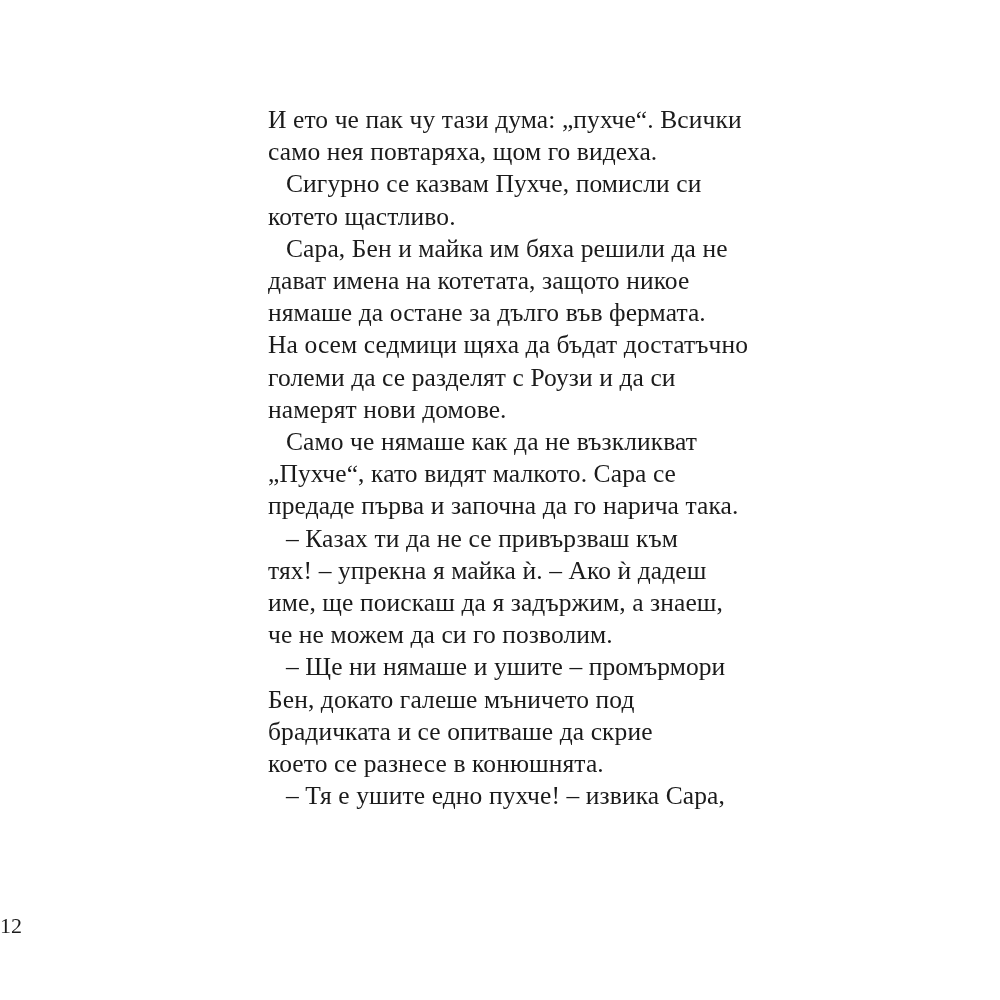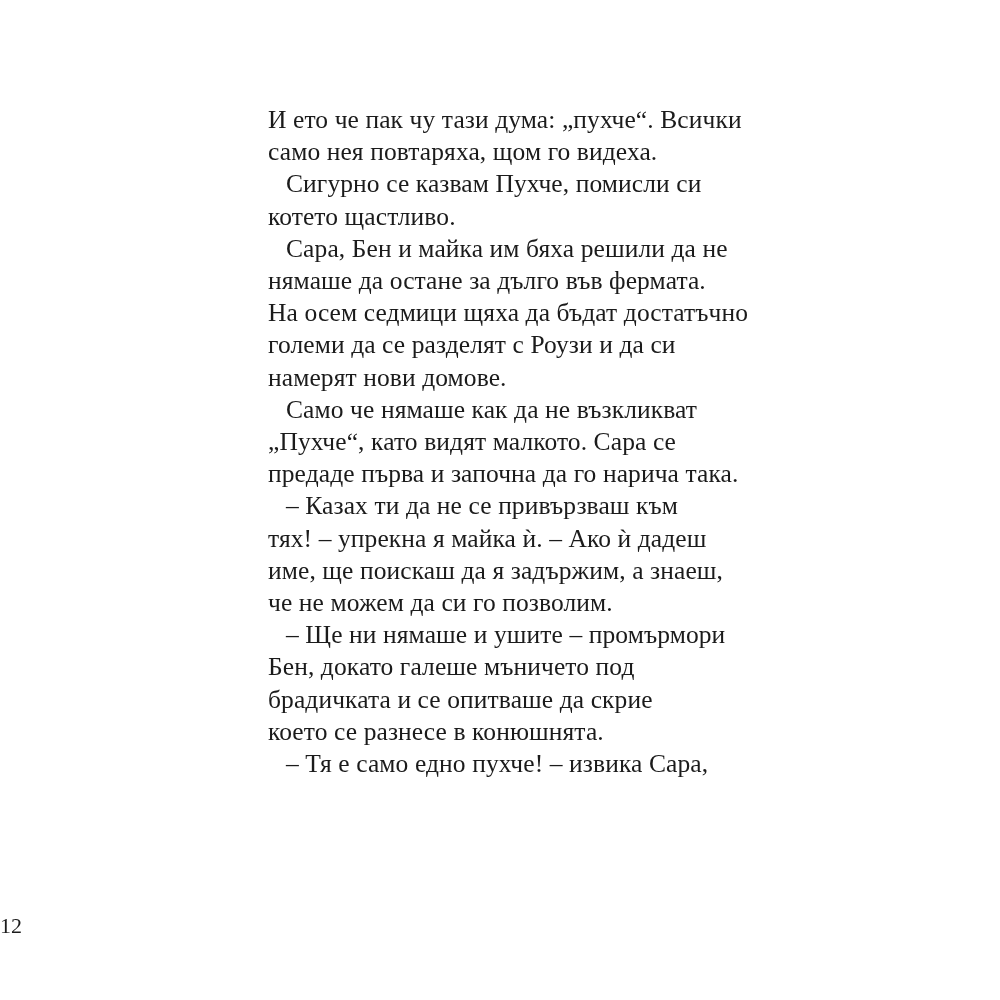--- a/index.html
+++ b/index.html
@@ -57,33 +57,34 @@
 <body>
 
 <div class="page">
 
   <div class="text-block" id="text-block">
       <div class="line">И ето че пак чу тази дума: „пухче“. Всички</div>
       <div class="line">само нея повтаряха, щом го видеха.</div>
       <div class="line indent">Сигурно се казвам Пухче, помисли си</div>
       <div class="line">котето щастливо.</div>
       <div class="line indent">Сара, Бен и майка им бяха решили да не</div>
+      <div class="line">дават имена на котетата, защото никое</div>
       <div class="line">нямаше да остане за дълго във фермата.</div>
       <div class="line">На осем седмици щяха да бъдат достатъчно</div>
       <div class="line">големи да се разделят с Роузи и да си</div>
       <div class="line">намерят нови домове.</div>
       <div class="line indent">Само че нямаше как да не възкликват</div>
       <div class="line">„Пухче“, като видят малкото. Сара се</div>
       <div class="line">предаде първа и започна да го нарича така.</div>
       <div class="line indent">– Казах ти да не се привързваш към</div>
       <div class="line">тях! – упрекна я майка ѝ. – Ако ѝ дадеш</div>
       <div class="line">име, ще поискаш да я задържим, а знаеш,</div>
       <div class="line">че не можем да си го позволим.</div>
       <div class="line indent">– Ще ни нямаше и ушите – промърмори</div>
       <div class="line">Бен, докато галеше мъничето под</div>
       <div class="line">брадичката и се опитваше да скрие</div>
       <div class="line">което се разнесе в конюшнята.</div>
-      <div class="line indent">– Тя е само едно пухче! – извика Сара,</div>
+      <div class="line indent">– Тя е ушите едно пухче! – извика Сара,</div>
     </div>
 
   <div class="page-number">12</div>
 
 </div>
 
 </body></html>

